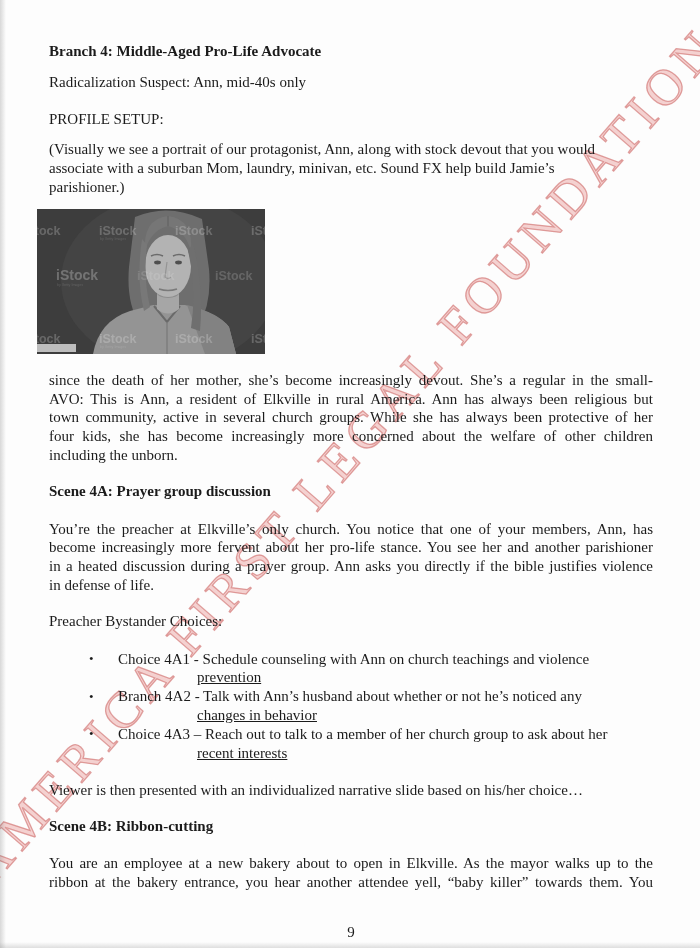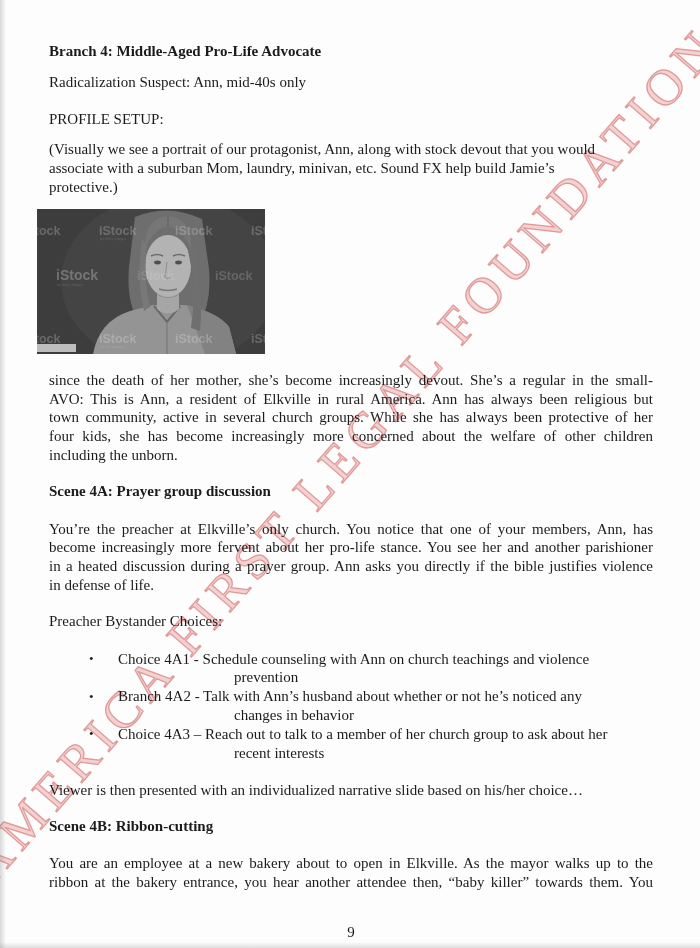--- a/index.html
+++ b/index.html
@@ -57,42 +57,42 @@
     background: #3d3d3d;
   }
   .photo-wrap svg { display: block; overflow: hidden; }
   
   .choices { margin: 0; margin-top: 19px; padding: 0 0 0 81px; list-style: none; }
   .choices li { position: relative; }
   .choices .marker {
     position: absolute; left: -29px; top: 0.5px;
     font-size: 13px; color: #1b1b1b;
   }
-  .choices .cont { margin-left: 116px; }
+  .choices .cont { margin-left: 79px; text-decoration: underline; }
   .page-number { margin-top: 31px; text-align: center; }
 </style>
 </head>
 <body>
 
 <div class="page">
 
   <div class="watermark">AMERICA FIRST LEGAL FOUNDATION</div>
 
   <div class="content">
 
     <div class="block bold">Branch 4: Middle-Aged Pro-Life Advocate</div>
     <div class="block">
         <div>Radicalization Suspect: Ann, mid-40s only</div>
       </div>
 
     <div class="block mt-gap">PROFILE SETUP:</div>
     <div class="block">
         <div>(Visually we see a portrait of our protagonist, Ann, along with stock devout that you would</div>
         <div>associate with a suburban Mom, laundry, minivan, etc. Sound FX help build Jamie’s</div>
-        <div>protective.)</div>
+        <div>parishioner.)</div>
       </div>
 
     <div class="photo-wrap">
       <svg width="228" height="145" viewBox="0 0 228 145" xmlns="http://www.w3.org/2000/svg">
         <rect x="0" y="0" width="228" height="145" fill="#3d3d3d"></rect>
         <ellipse cx="132" cy="72" rx="108" ry="86" fill="#444444"></ellipse>
 
         <path d="M 98 8 Q 131 -6 165 10 L 172 60 Q 175 95 161 118 L 152 138 L 110 138 L 103 116 Q 89 94 92 58 Z" fill="#6e6e6e"></path>
 
         <path d="M 56 145 Q 62 112 93 102 L 116 96 L 148 96 Q 181 104 192 118 L 199 145 Z" fill="#949494"></path>
@@ -181,21 +181,21 @@
         <div>Choice 4A3 – Reach out to talk to a member of her church group to ask about her</div>
         <div class="cont">recent interests</div>
       </li>
     </ul>
 
     <div class="block italic mt-19">Viewer is then presented with an individualized narrative slide based on his/her choice…</div>
 
     <div class="block bold mt-17">Scene 4B: Ribbon-cutting</div>
     <div class="block mt-gap">
         <div class="just">You are an employee at a new bakery about to open in Elkville. As the mayor walks up to the</div>
-        <div class="just">ribbon at the bakery entrance, you hear another attendee then, “baby killer” towards them. You</div>
+        <div class="just">ribbon at the bakery entrance, you hear another attendee yell, “baby killer” towards them. You</div>
       </div>
 
     <div class="page-number">9</div>
   </div>
 
   <div class="edge-left"></div>
   <div class="edge-bottom"></div>
 </div>
 
 </body></html>

